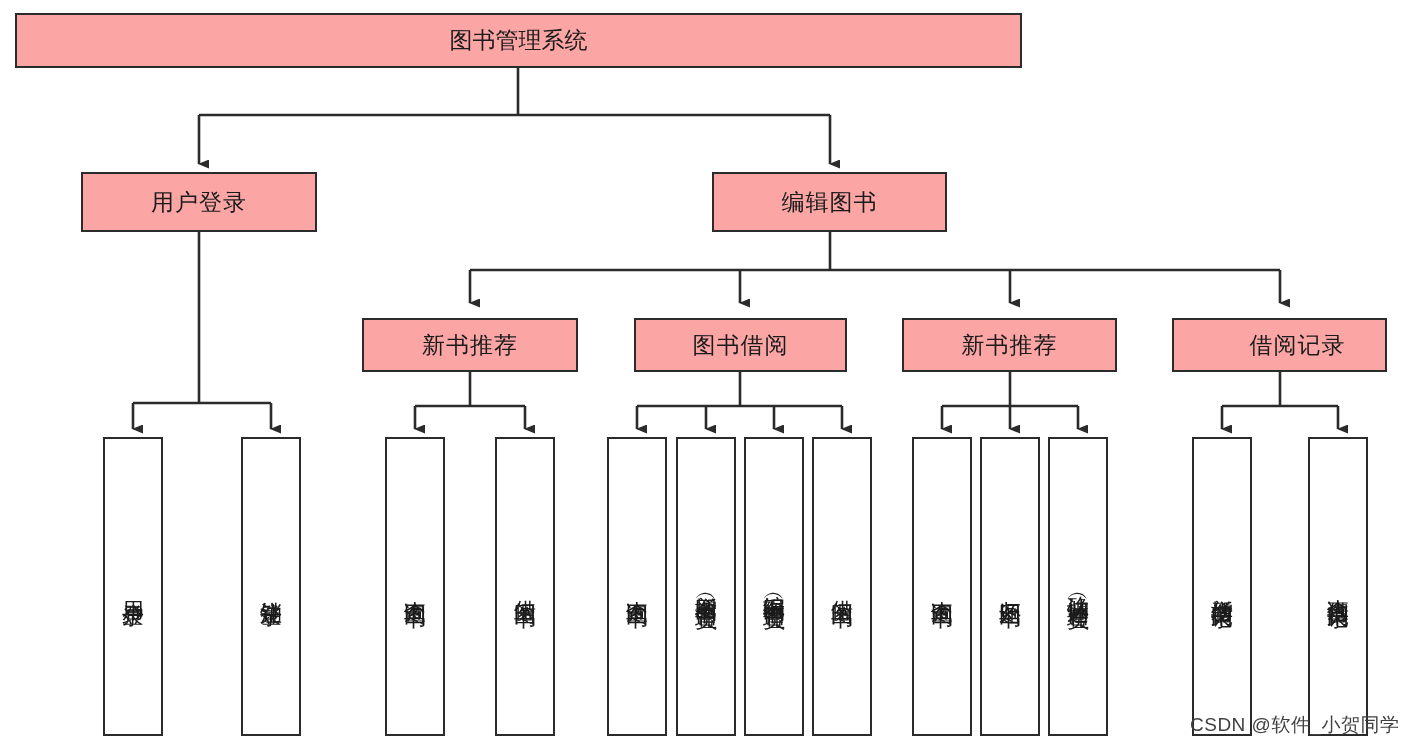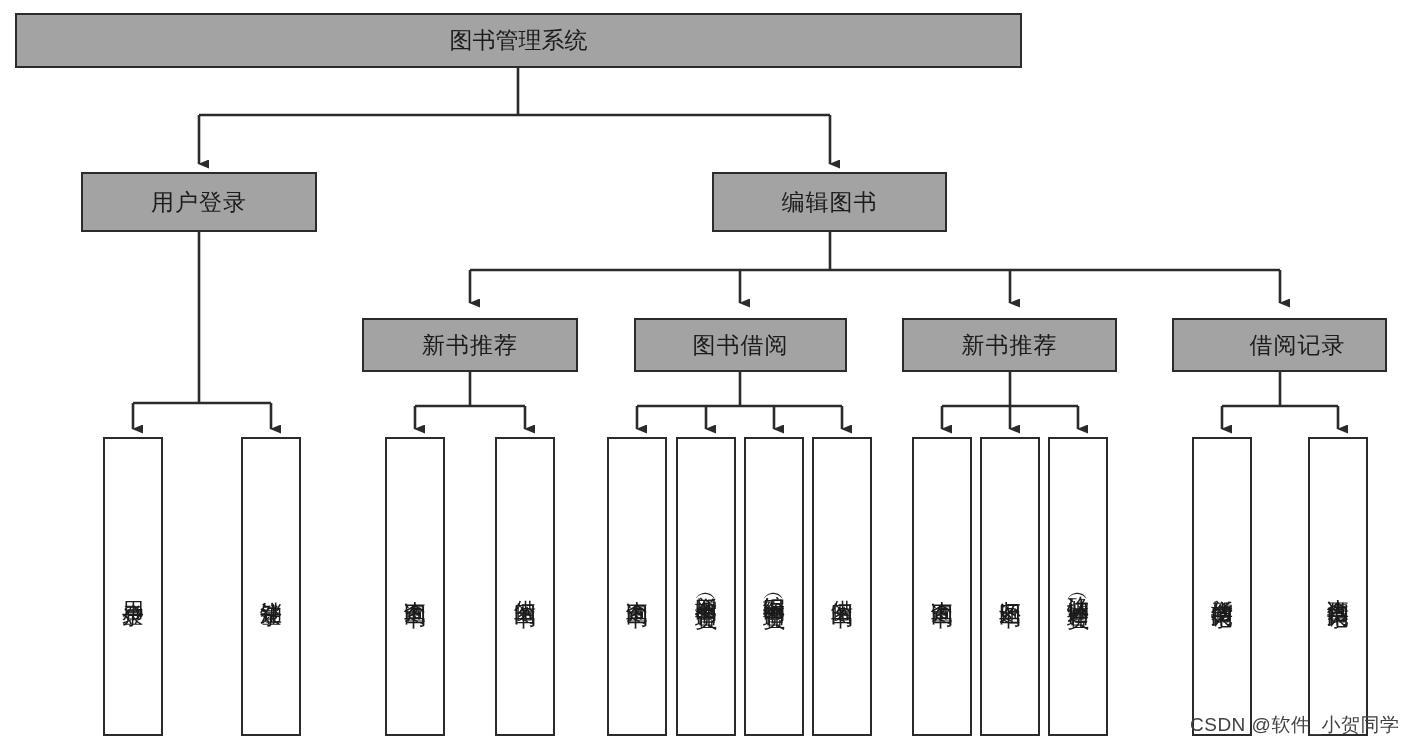--- a/index.html
+++ b/index.html
@@ -1,20 +1,20 @@
 <!DOCTYPE html>
 <html><head>
 <meta charset="utf-8">
 <style>
   html,body{margin:0;padding:0;background:#ffffff;}
   body{font-family:"Liberation Sans","DejaVu Sans",sans-serif;}
   #stage{position:relative;width:1405px;height:747px;background:#fff;overflow:hidden;}
   svg.wires{position:absolute;left:0;top:0;width:1405px;height:747px;pointer-events:none;}
 
-  .node{position:absolute;box-sizing:border-box;border:2.5px solid #2b2b2b;background:#a3a3a3;
+  .node{position:absolute;box-sizing:border-box;border:2.5px solid #2b2b2b;background:#fca5a5;
         display:flex;align-items:center;justify-content:center;color:#1b1b1b;}
   .node.h{font-size:23px;letter-spacing:1px;}
   .node.root{font-size:23px;}
   .leaf{position:absolute;box-sizing:border-box;border:2.5px solid #2b2b2b;background:#fff;
         display:flex;align-items:center;justify-content:center;}
   .leaf .vtxt{writing-mode:vertical-rl;text-orientation:upright;font-size:22px;line-height:1.18;
         letter-spacing:2px;color:#1b1b1b;white-space:nowrap;}
   .watermark{position:absolute;font-size:19px;color:#404040;white-space:nowrap;letter-spacing:.5px;}
 </style>
 </head>

